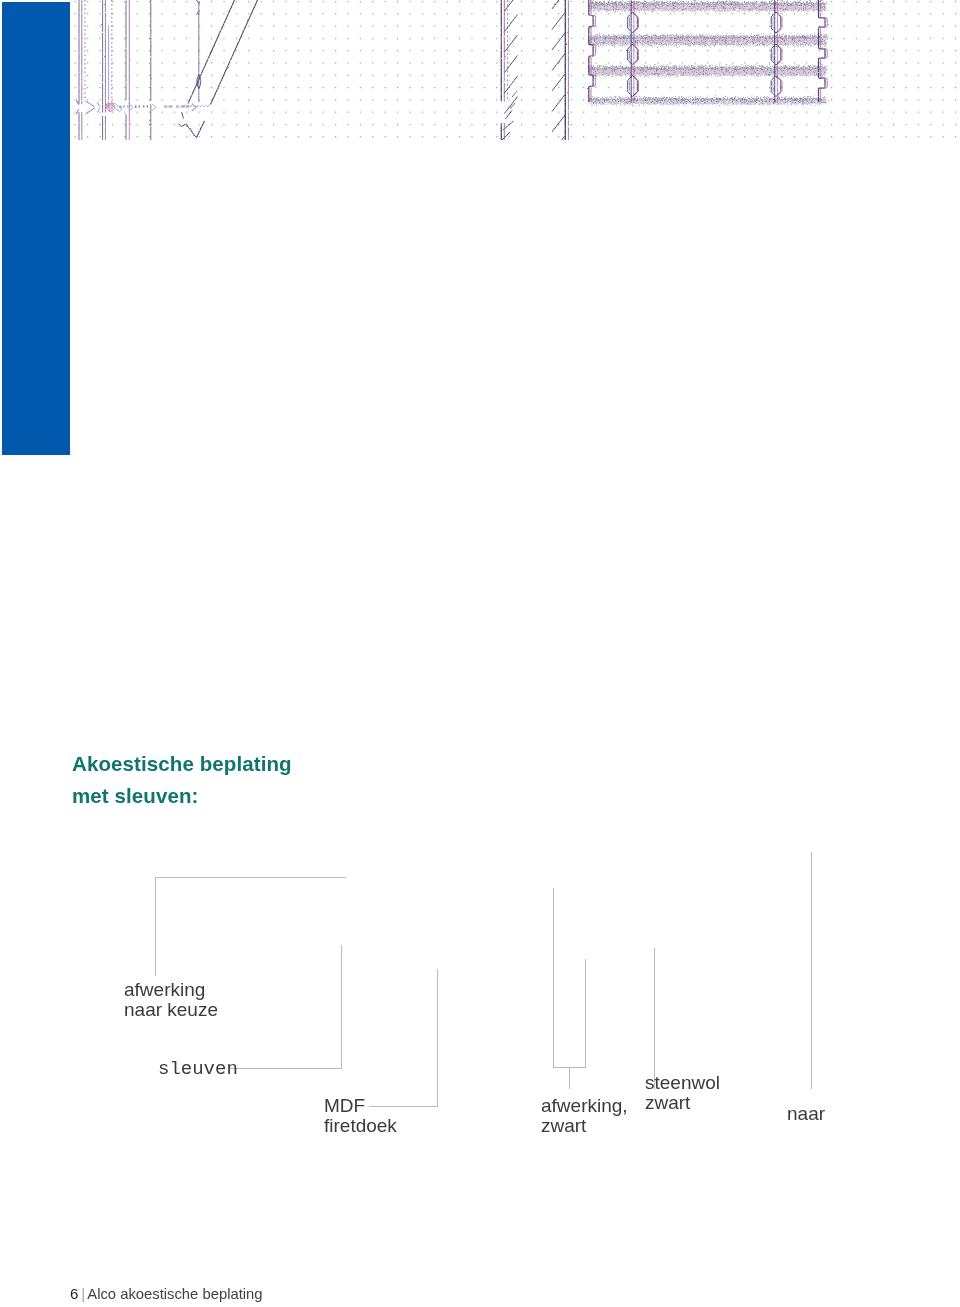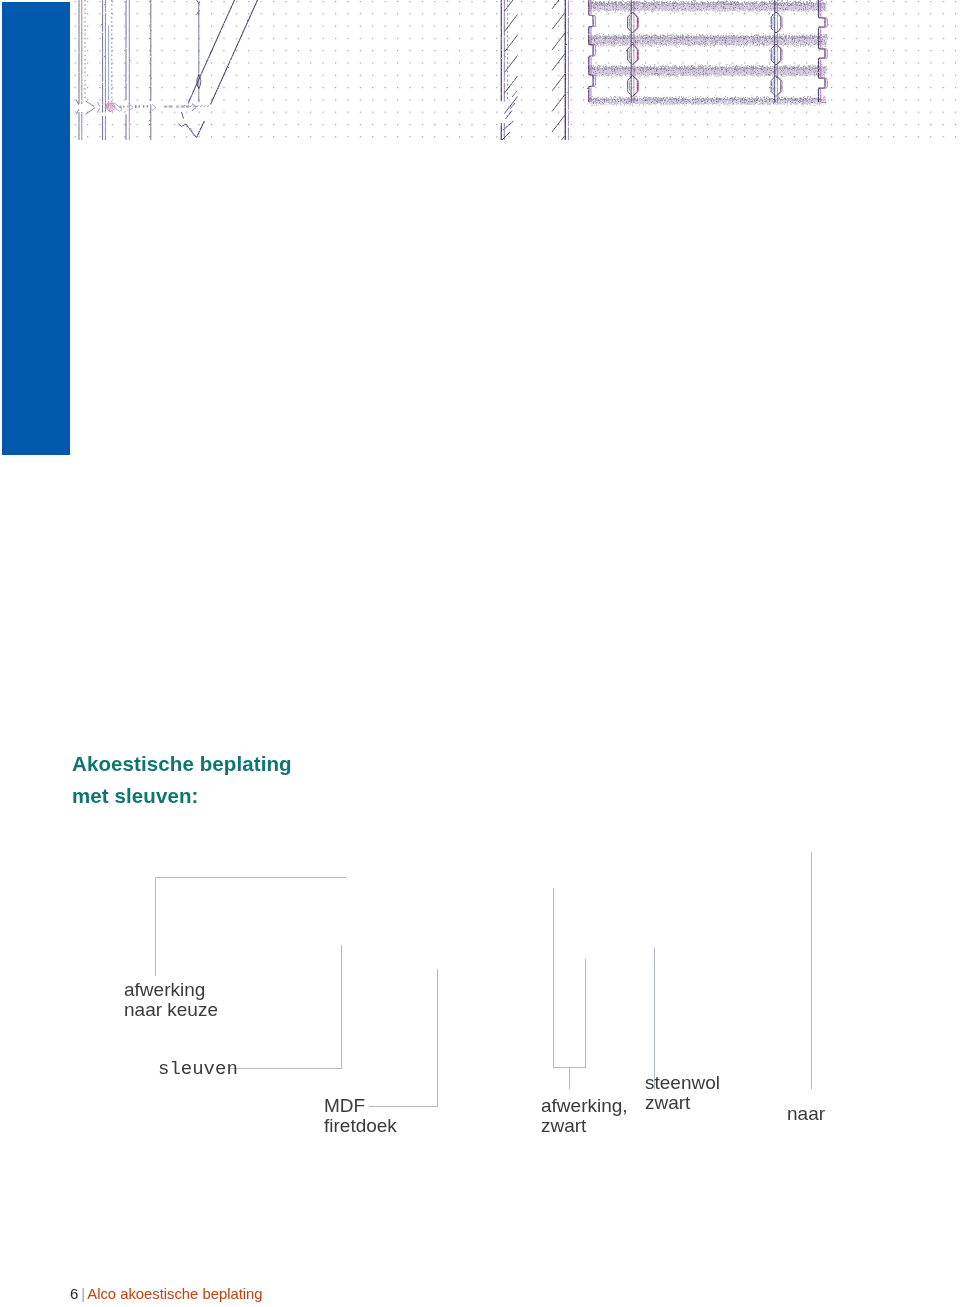--- a/index.html
+++ b/index.html
@@ -6,21 +6,21 @@
   body{width:960px;height:1307px;background:#fff;font-family:"Liberation Sans",sans-serif;overflow:hidden;position:relative;}
   .page{position:absolute;inset:0;}
   #bluebar{position:absolute;left:2px;top:2px;width:68px;height:453px;background:#0059ac;}
   #drawing{position:absolute;left:70px;top:0;width:890px;height:140px;overflow:hidden;}
   #title{position:absolute;left:72px;top:748px;font-weight:bold;font-size:20.5px;line-height:31.6px;color:#0f766e;letter-spacing:0.1px;}
   #leaders{position:absolute;left:0;top:0;}
   .lbl{position:absolute;font-size:19px;line-height:20.3px;color:#3b3b3b;}
   #footer{position:absolute;left:70px;top:1285px;font-size:14.8px;font-weight:normal;}
   #footer .num{color:#231f20;font-weight:normal;font-size:15px;}
   #footer .bar{color:#7fb0d0;font-weight:normal;font-size:15px;margin:0 -1.2px;}
-  #footer .txt{color:#c2410c;}
+  #footer .txt{color:#404040;}
 </style>
 </head>
 <body>
 
 <div class="page">
   <div id="bluebar"></div>
   <div id="drawing">
 <svg id="drawing-svg" width="890" height="141" viewBox="0 0 890 141" xmlns="http://www.w3.org/2000/svg">
 <defs>
 <pattern id="dotgrid" width="12.4" height="12.3" patternUnits="userSpaceOnUse" patternTransform="translate(4.6,0.9)">

